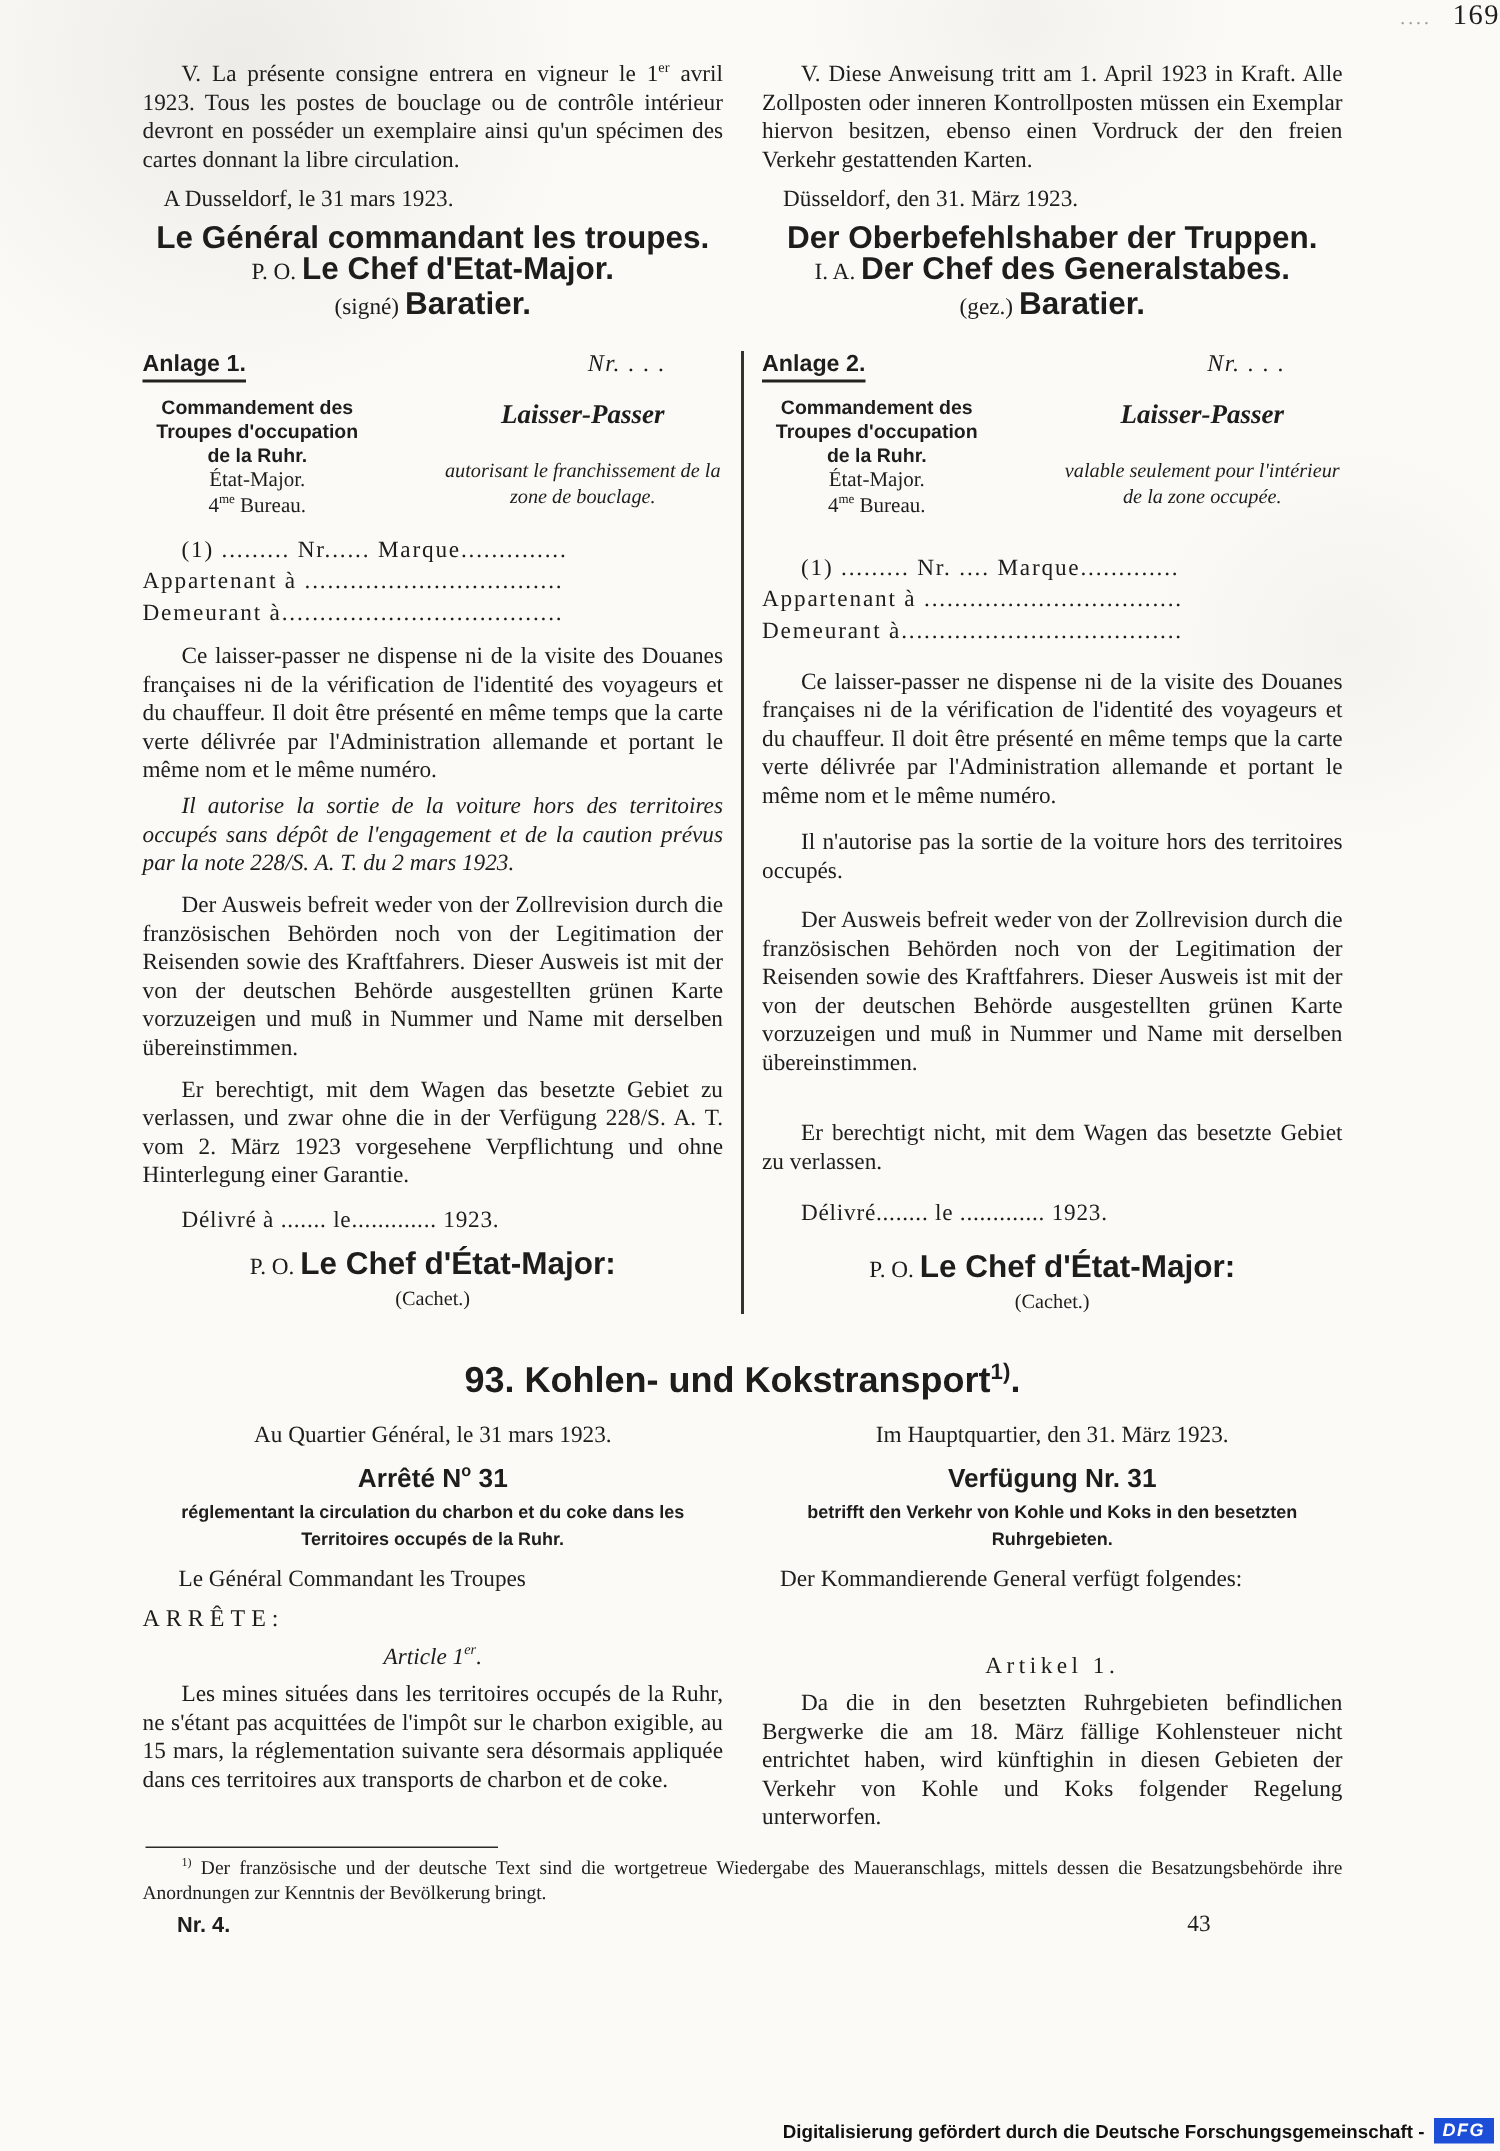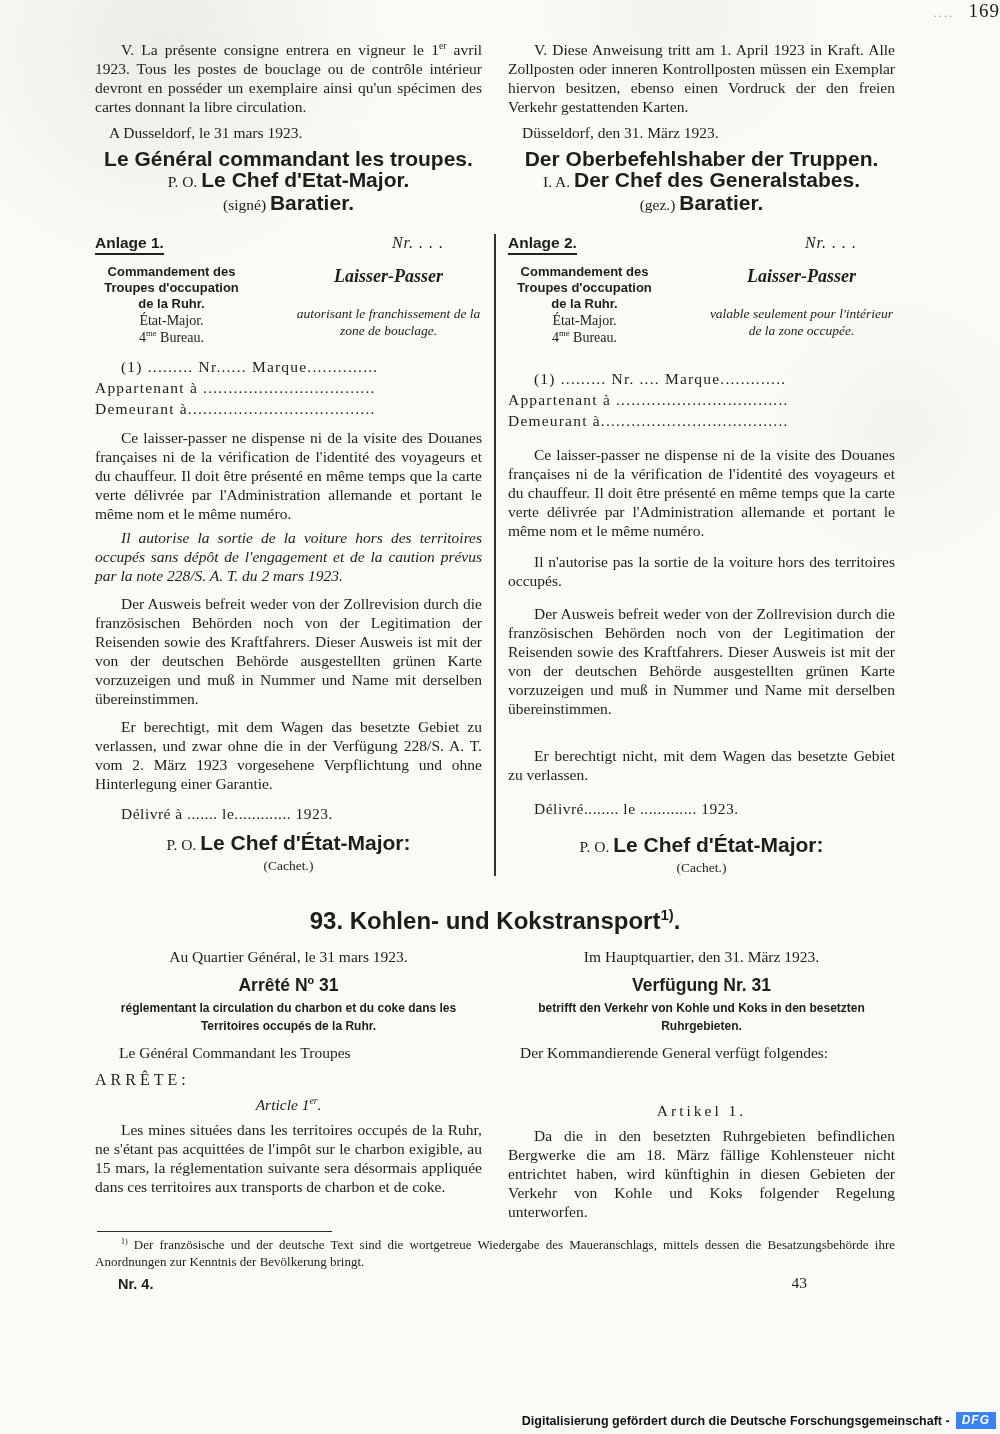--- a/index.html
+++ b/index.html
@@ -213,14 +213,14 @@
   <p class="footnote"><sup>1)</sup><span> Der französische und der deutsche Text sind die wortgetreue Wiedergabe des Maueranschlags, mittels dessen die Besatzungsbehörde ihre Anordnungen zur Kenntnis der Bevölkerung bringt.</span></p>
 
   <div class="footer">
     <span class="footer-left">Nr. 4.</span>
     <span class="footer-right">43</span>
   </div>
 </div>
 
 <div class="digi-bar">
   <span>Digitalisierung gefördert durch die Deutsche Forschungsgemeinschaft -</span>
-  <span class="dfg-box" style="background: #3b82f6;">DFG</span>
+  <span class="dfg-box" style="background: #1d4ed8;">DFG</span>
 </div>
 
 </body></html>

